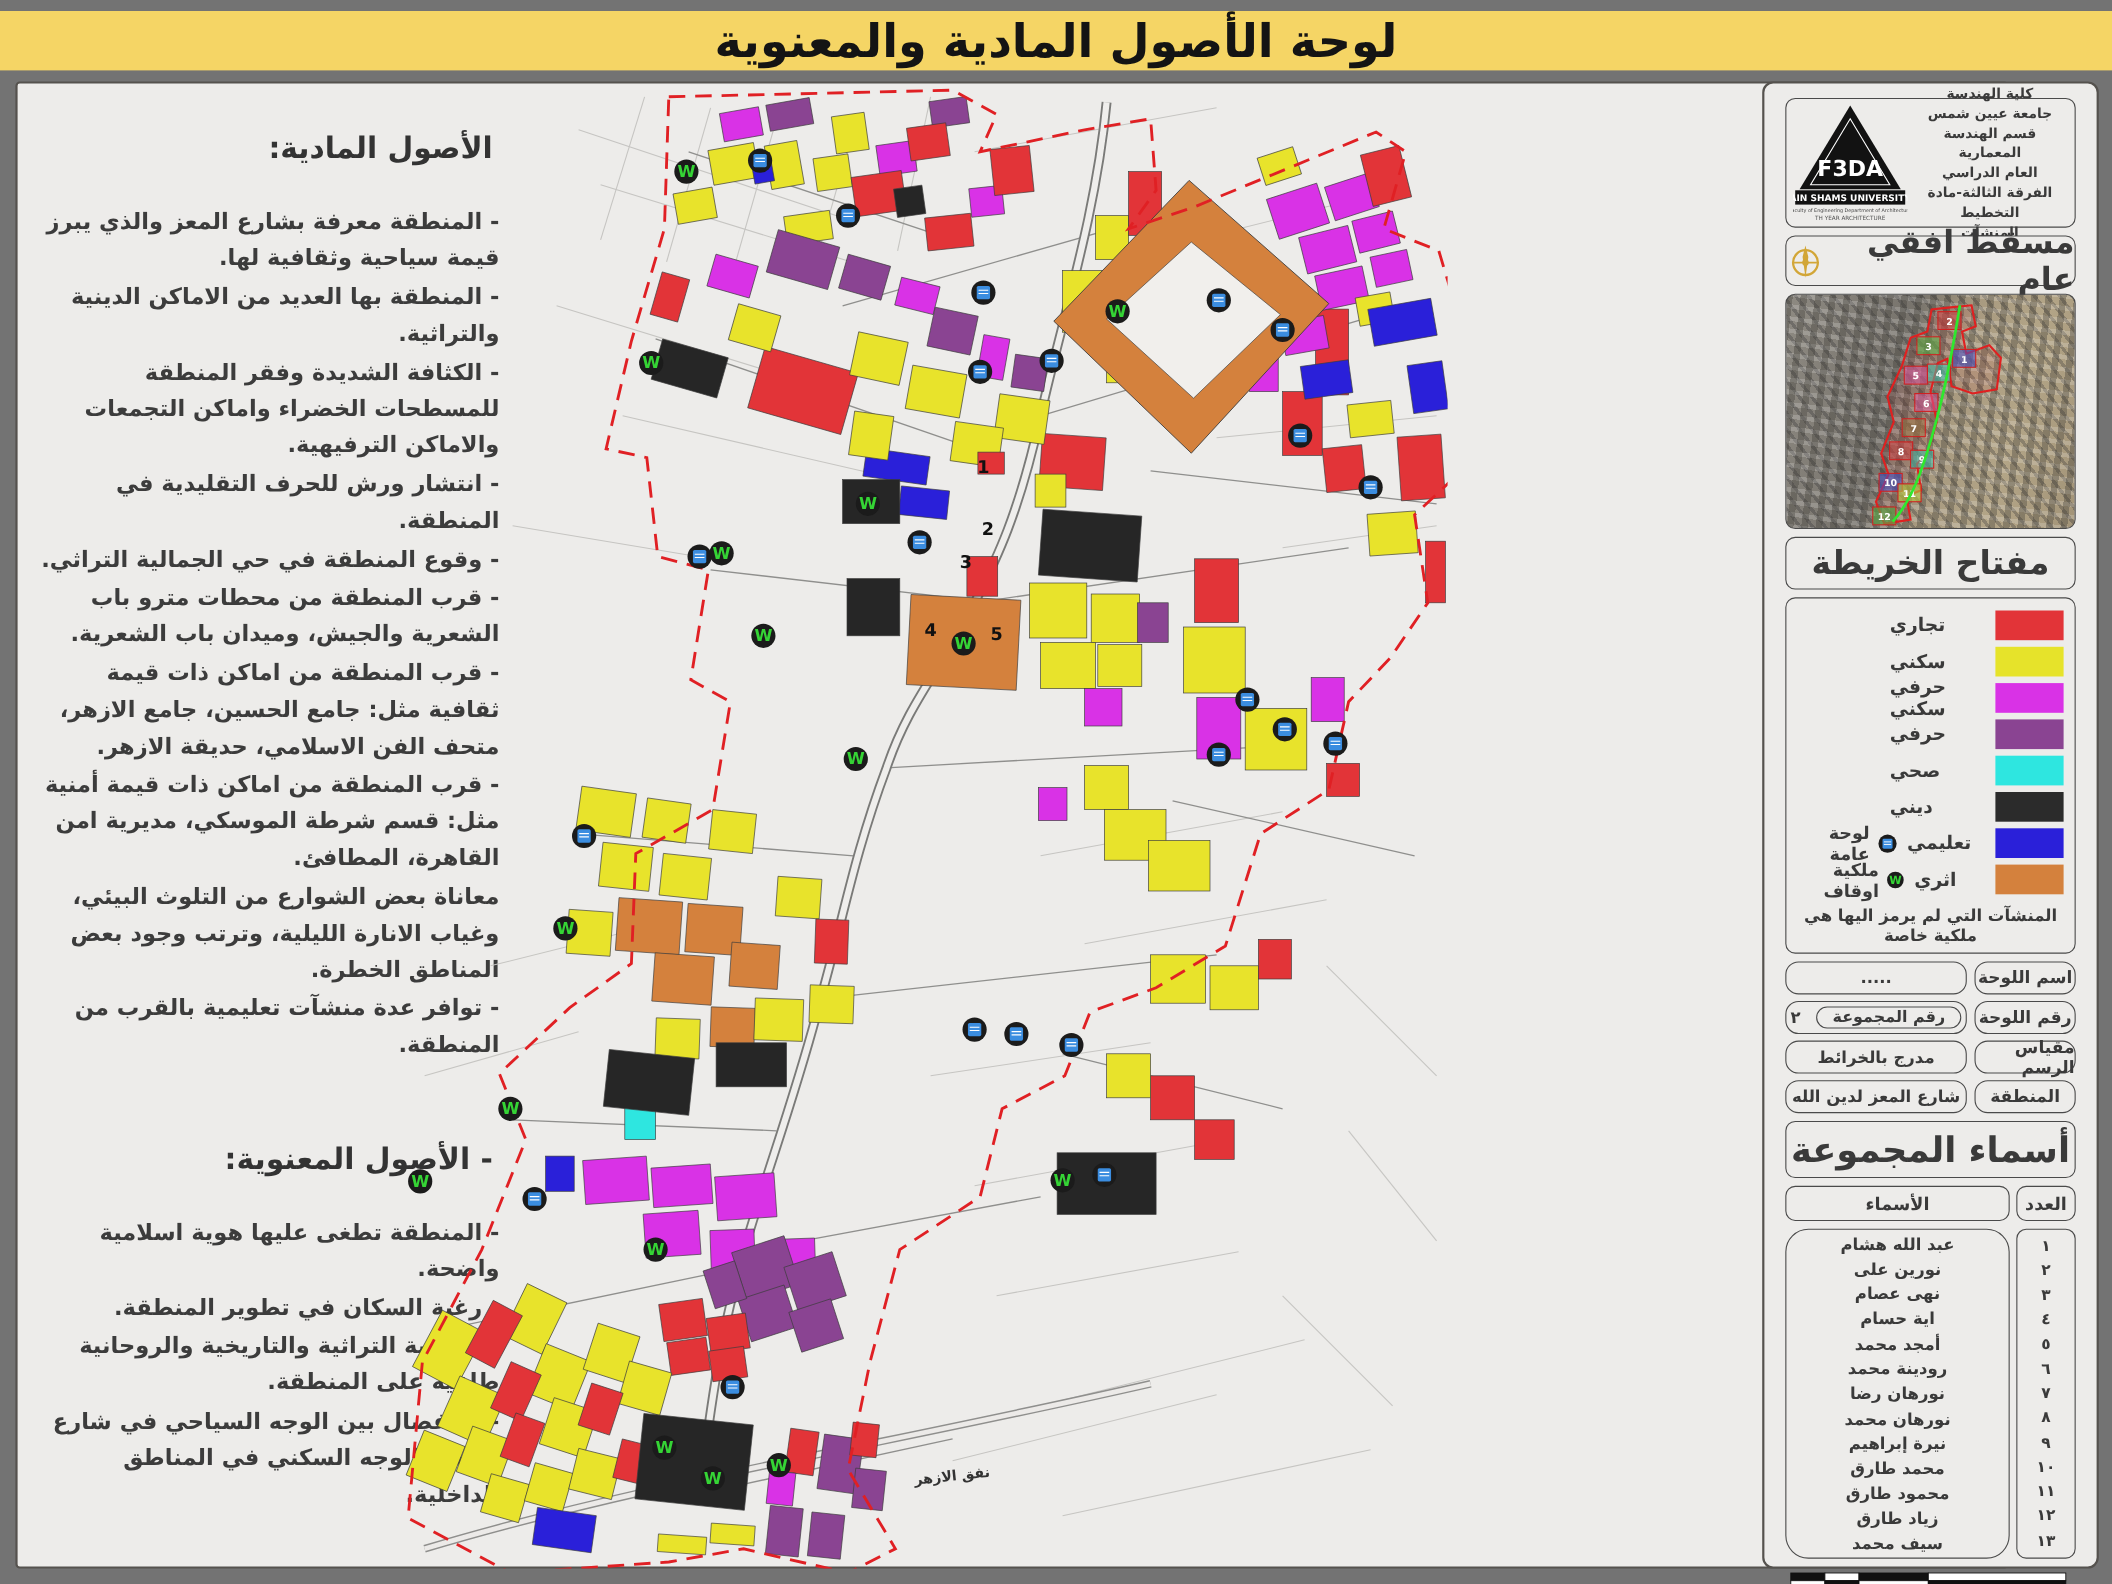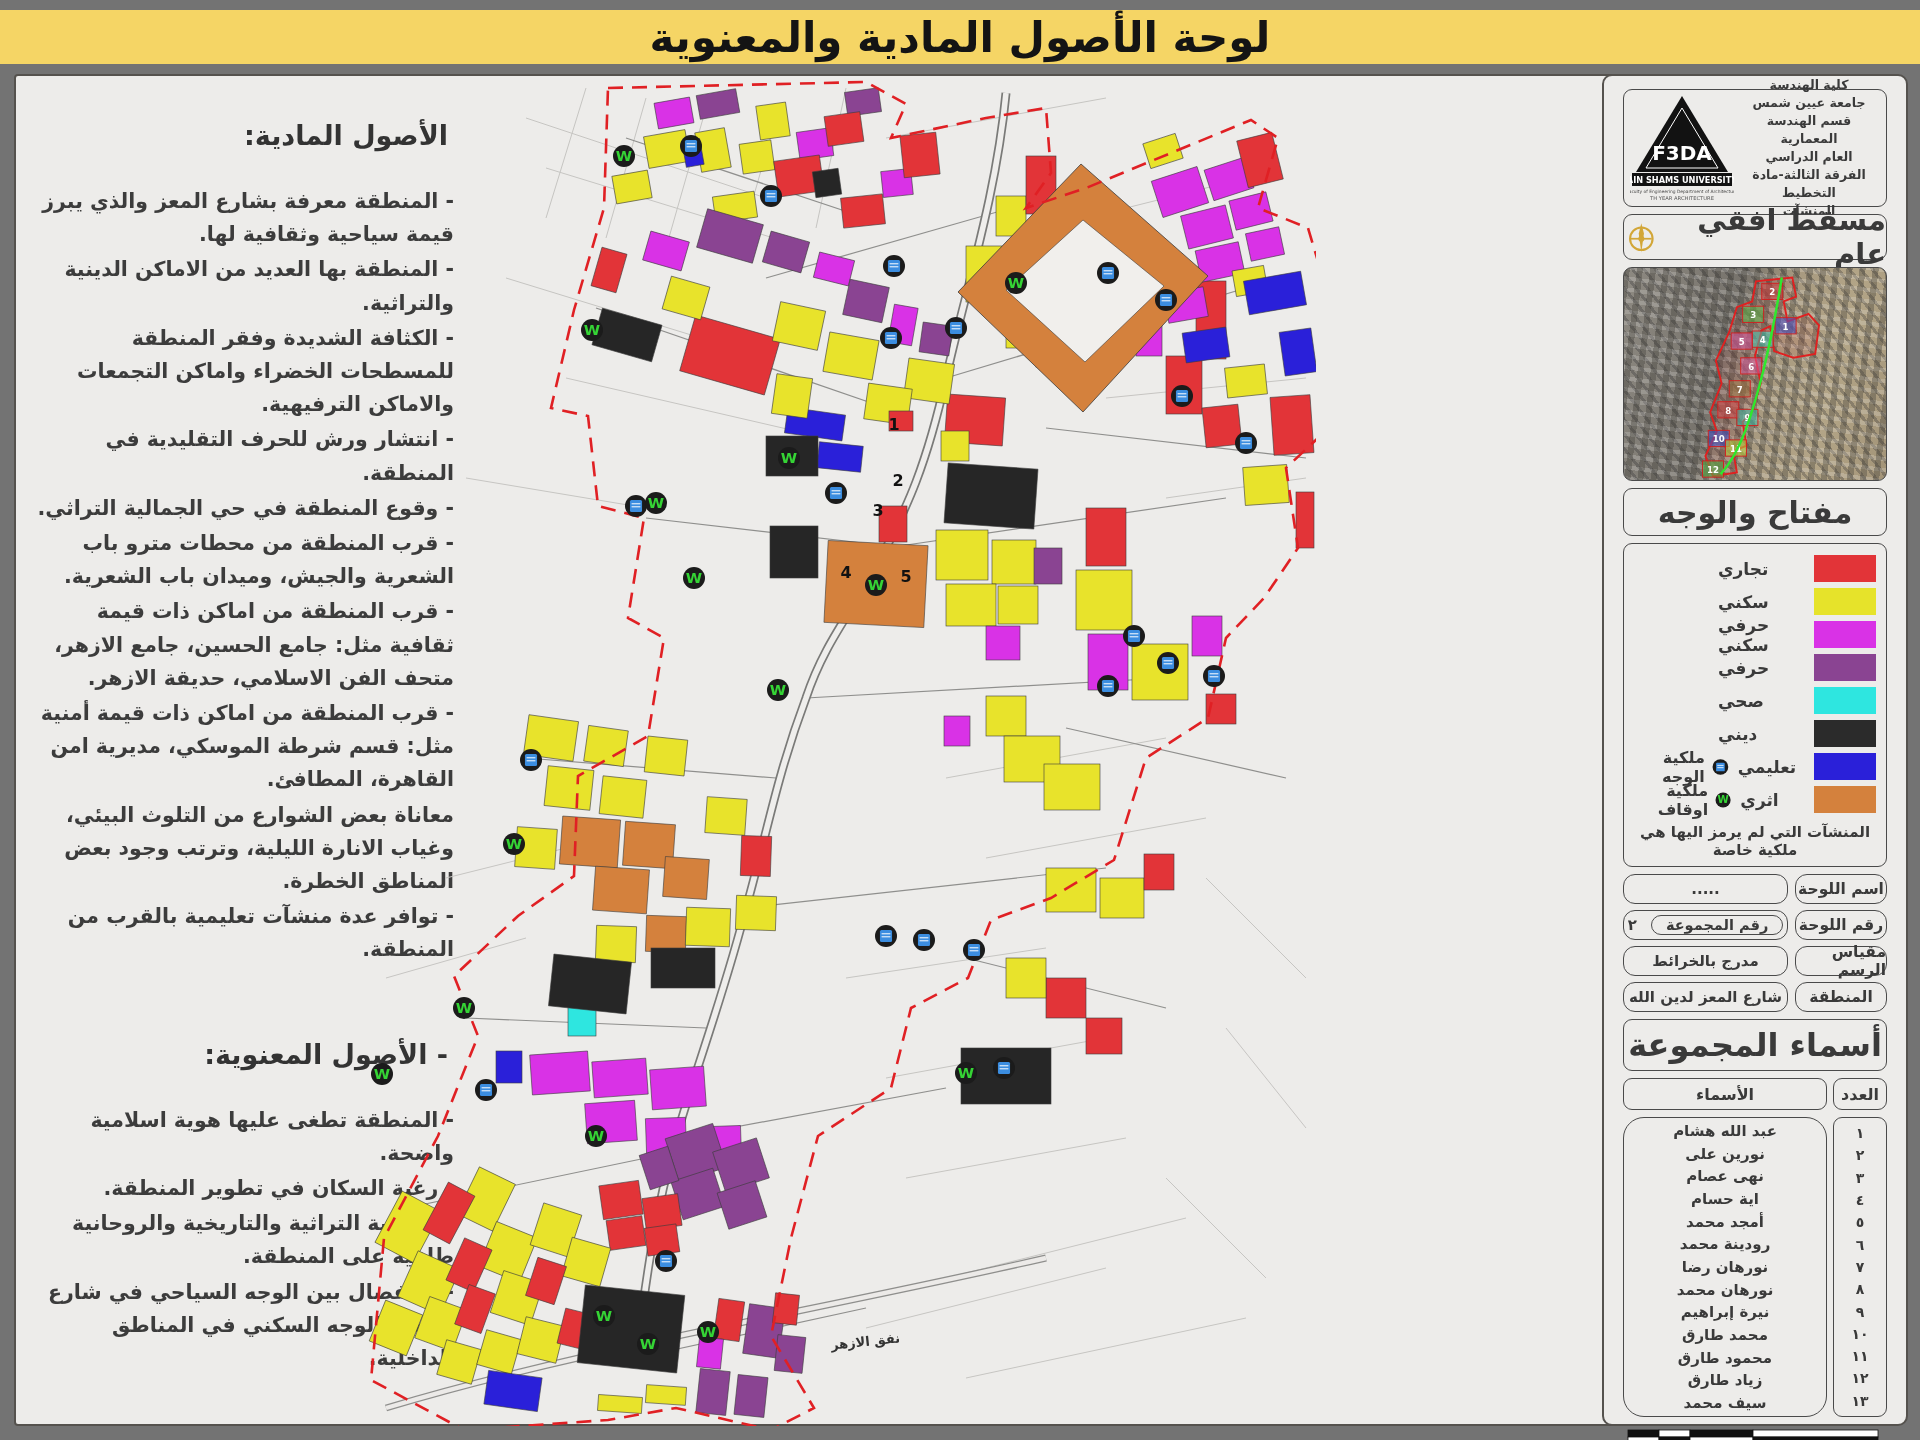--- a/index.html
+++ b/index.html
@@ -566,21 +566,21 @@
           </g>
           <g>
             <rect x="76" y="202" width="22" height="17" fill="rgba(90,170,70,0.6)" stroke="#d02020" stroke-width="1"></rect>
             <text x="87" y="214.5" text-anchor="middle" fill="#fff" font-size="9" font-weight="bold" font-family="DejaVu Sans">12</text>
           </g>
           <path d="M159,10 C151,60 139,121 121,170 C113,191 104,206 95,216" fill="none" stroke="#2ee82e" stroke-width="2.6"></path>
         </svg>
     </div>
 
     <div class="panel" id="key-title-panel">
-      <span class="t">مفتاح والوجه</span>
+      <span class="t">مفتاح الخريطة</span>
     </div>
 
     <div class="panel" id="legend-panel">
         <div class="legend-row">
           <div class="legend-swatch" style="background: rgb(226, 52, 56);"></div>
           <div class="legend-label">تجاري</div>
         </div>
         <div class="legend-row">
           <div class="legend-swatch" style="background: rgb(230, 227, 42);"></div>
           <div class="legend-label">سكني</div>
@@ -605,21 +605,21 @@
           <div class="legend-swatch" style="background: rgb(42, 32, 217);"></div>
           <div class="legend-label">تعليمي</div>
           <div class="legend-extra">
             <svg width="24" height="24" viewBox="0 0 24 24">
               <g>
                 <circle cx="12" cy="12" r="10" fill="#1b1b1b"></circle>
                 <rect x="6.5" y="6.5" width="11" height="11" rx="1.5" fill="#3b8de0"></rect>
                 <path d="M8,10 H16 M8,12.8 H16" stroke="#fff" stroke-width="1"></path>
               </g>
             </svg>
-            <div class="xl">ملكية الوجه</div>
+            <div class="xl">لوحة عامة</div>
           </div>
         </div>
         <div class="legend-row">
           <div class="legend-swatch" style="background: rgb(212, 129, 61);"></div>
           <div class="legend-label">اثري</div>
           <div class="legend-extra">
             <svg width="24" height="24" viewBox="0 0 24 24">
               <g>
                 <circle cx="12" cy="12" r="10" fill="#1b1b1b"></circle>
                 <text x="12" y="16.5" text-anchor="middle" fill="#35d435" font-size="13.5" font-weight="bold" font-family="DejaVu Sans">W</text>

